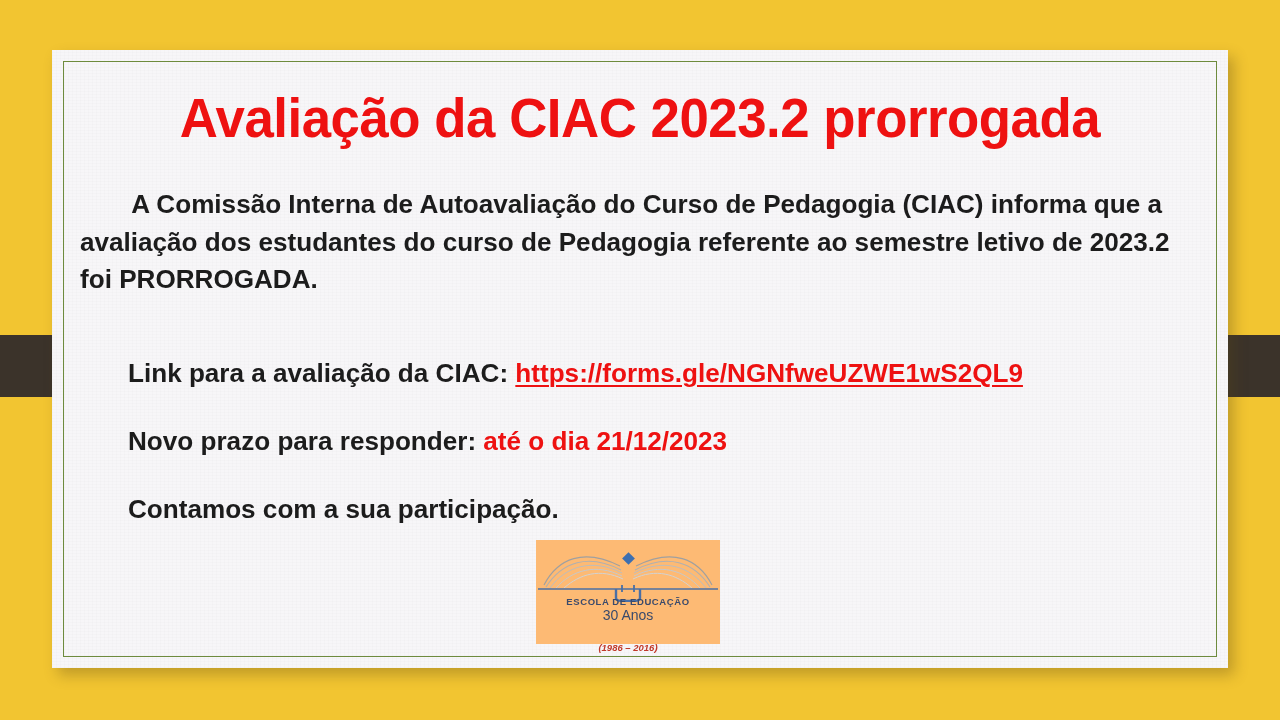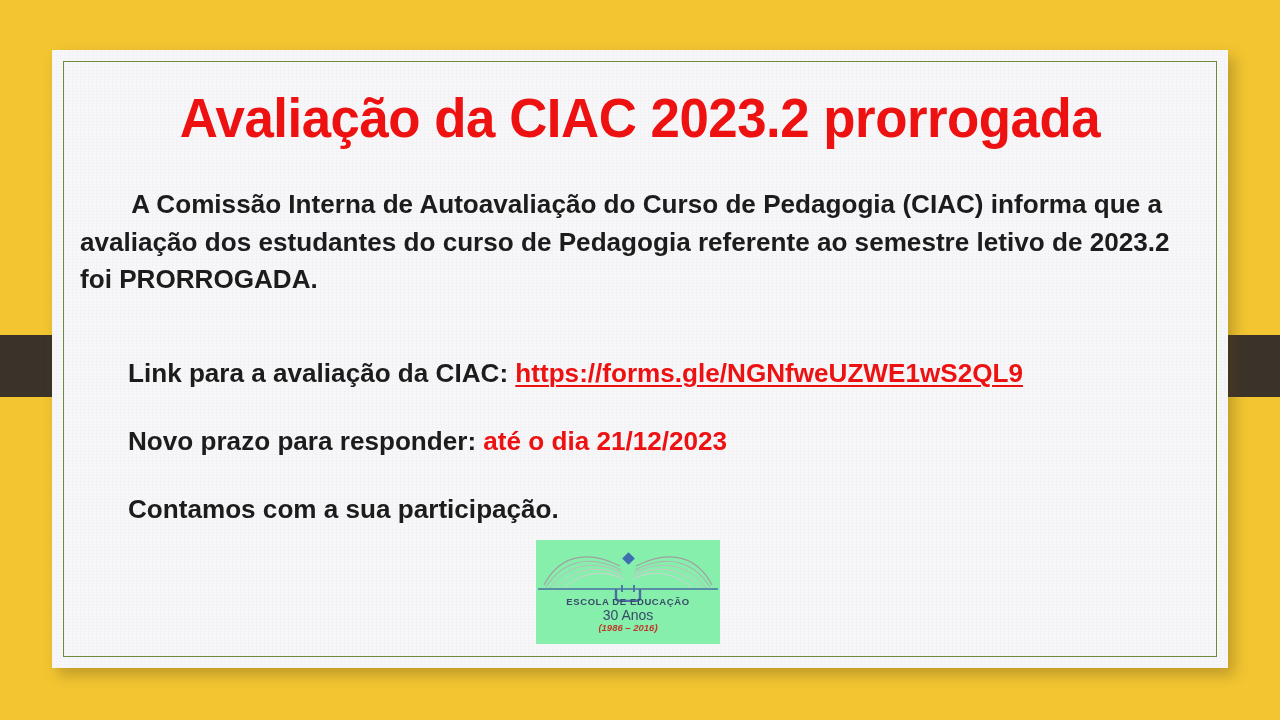--- a/index.html
+++ b/index.html
@@ -155,21 +155,21 @@
     font-weight: bold;
   }
 
   
   #logo {
     position: absolute;
     left: 484px;
     top: 490px;
     width: 184px;
     height: 104px;
-    background: #86efac;
+    background: #fdba74;
   }
   #logo-art {
     position: absolute;
     left: 0;
     top: 0;
     width: 184px;
     height: 62px;
   }
   #logo-text {
     position: absolute;
@@ -193,21 +193,21 @@
     font-weight: normal;
     margin-top: 1px;
     text-align: center;
   }
   #logo-l3 {
     display: block;
     font-size: 9.5px;
     color: #C0392B;
     font-style: italic;
     font-weight: bold;
-    margin-top: 0;
+    margin-top: 20px;
   }
 </style>
 </head>
 <body>
 
 <div id="slide">
 
   <div class="ribbon ribbon-left"></div>
   <div class="ribbon ribbon-right"></div>
 

